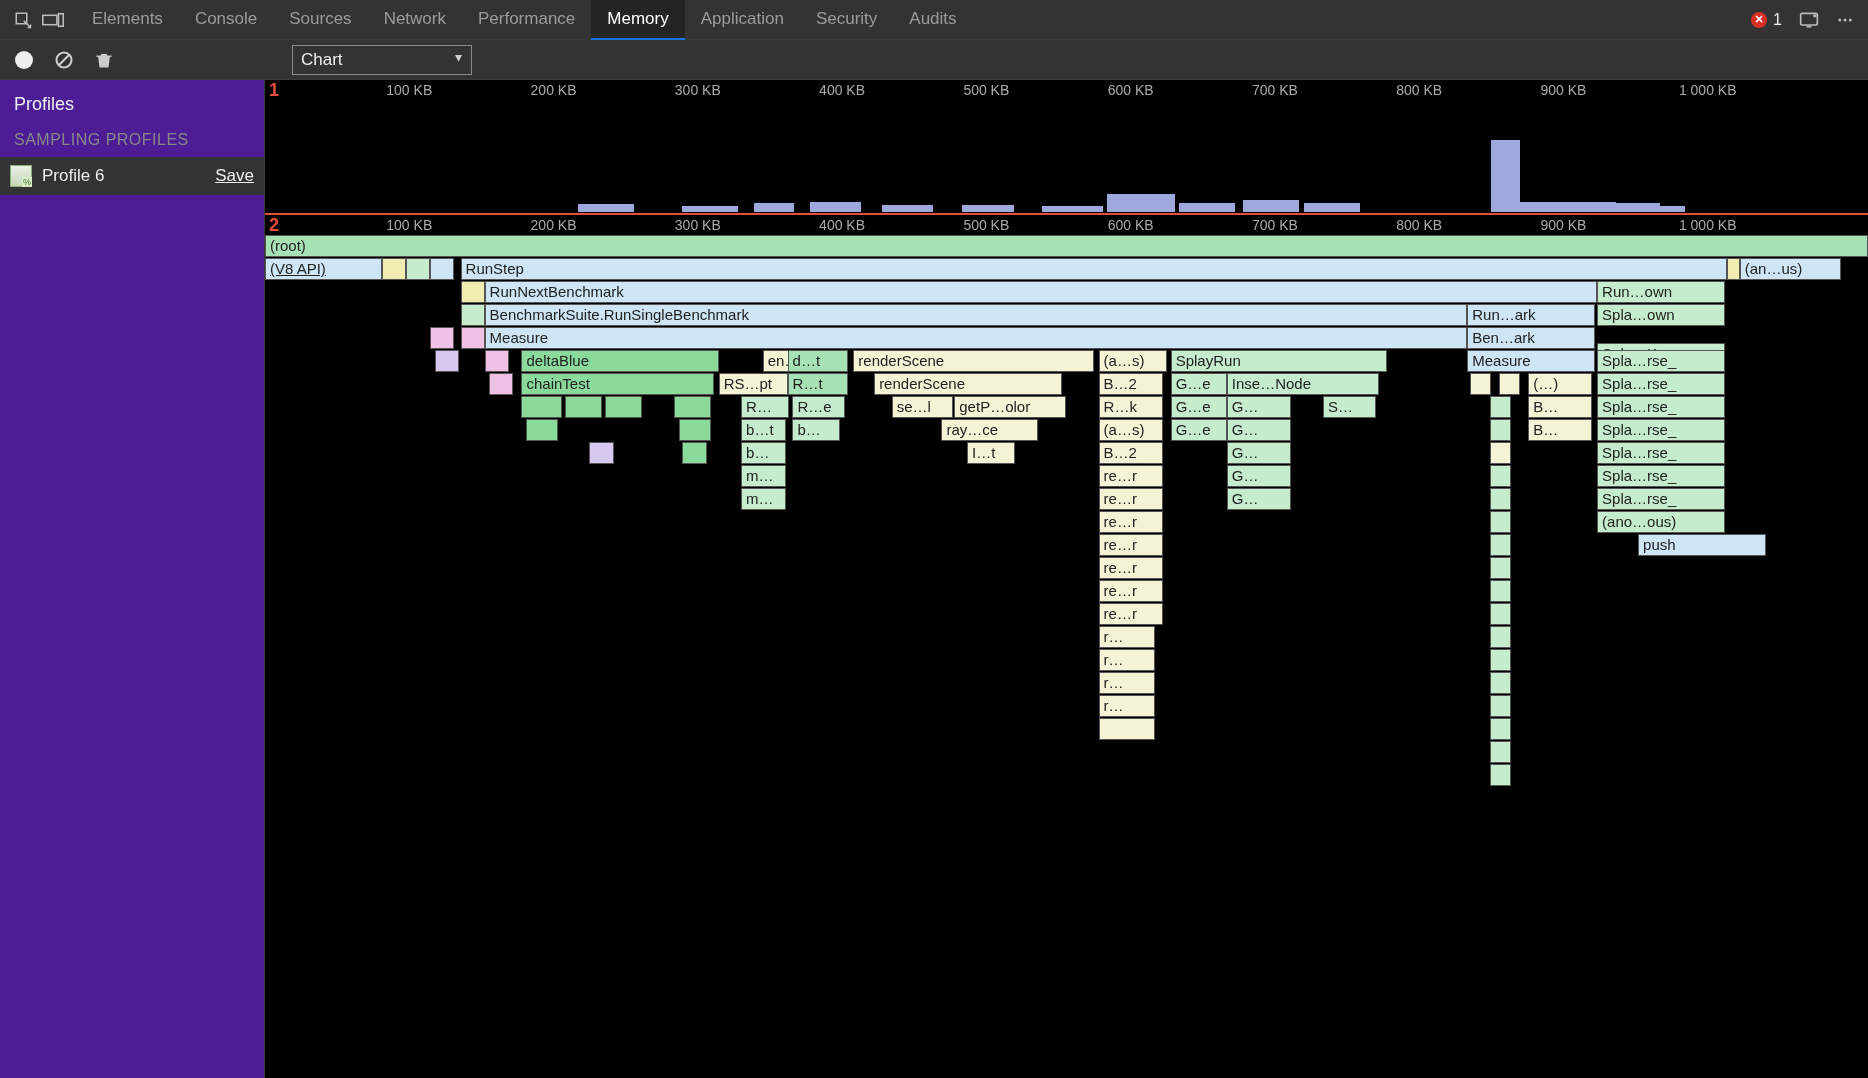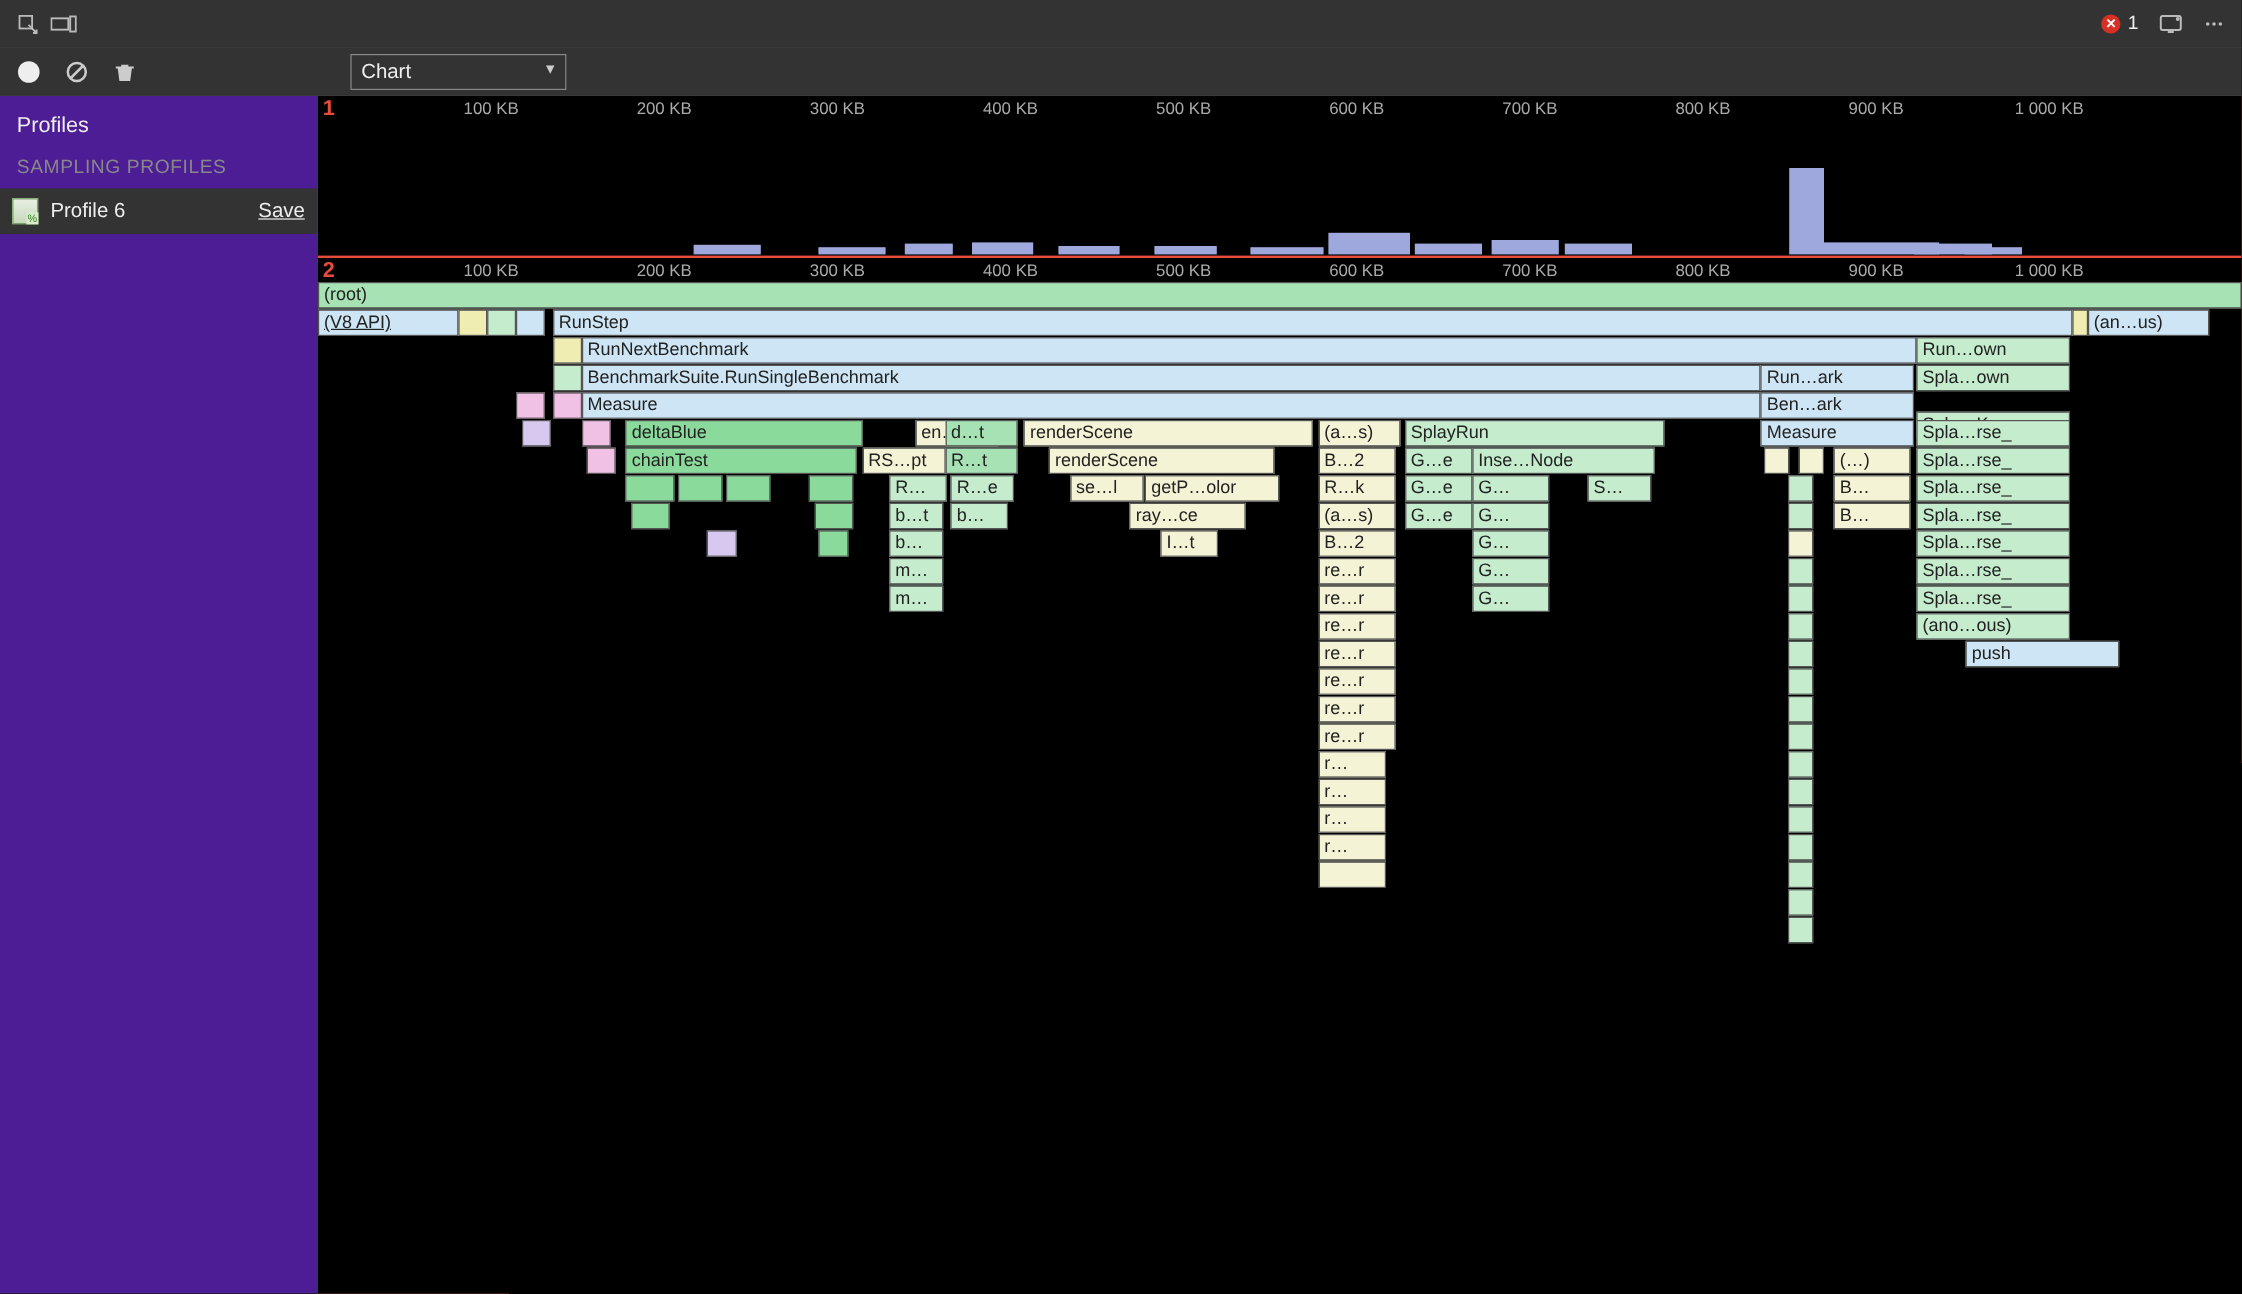--- a/index.html
+++ b/index.html
@@ -67,20 +67,31 @@
     <svg width="18" height="18" viewBox="0 0 24 24" fill="none" stroke="#bbb" stroke-width="2">
         <rect x="3" y="3" width="14" height="14"></rect>
         <path d="M13 13 L22 22 M18 22 L22 22 L22 18"></path>
       </svg>
   </div>
   <div class="icon-btn">
     <svg width="22" height="16" viewBox="0 0 28 18" fill="none" stroke="#bbb" stroke-width="2">
         <rect x="1" y="3" width="18" height="12"></rect>
         <rect x="21" y="1" width="6" height="16"></rect>
       </svg>
+  </div>
+  <div class="tabs">
+    <div class="tab">Elements</div>
+    <div class="tab">Console</div>
+    <div class="tab">Sources</div>
+    <div class="tab">Network</div>
+    <div class="tab">Performance</div>
+    <div class="tab active">Memory</div>
+    <div class="tab">Application</div>
+    <div class="tab">Security</div>
+    <div class="tab">Audits</div>
   </div>
   <div class="tab-right">
     <span class="err-badge">✕</span>
     <span class="err-count">1</span>
     <div class="icon-btn">
       <svg width="20" height="18" viewBox="0 0 24 20" fill="none" stroke="#bbb" stroke-width="2">
           <rect x="2" y="2" width="20" height="14" rx="2"></rect>
           <path d="M9 18 h6"></path>
           <circle cx="19" cy="5" r="2" fill="#bbb" stroke="none"></circle>
         </svg>

